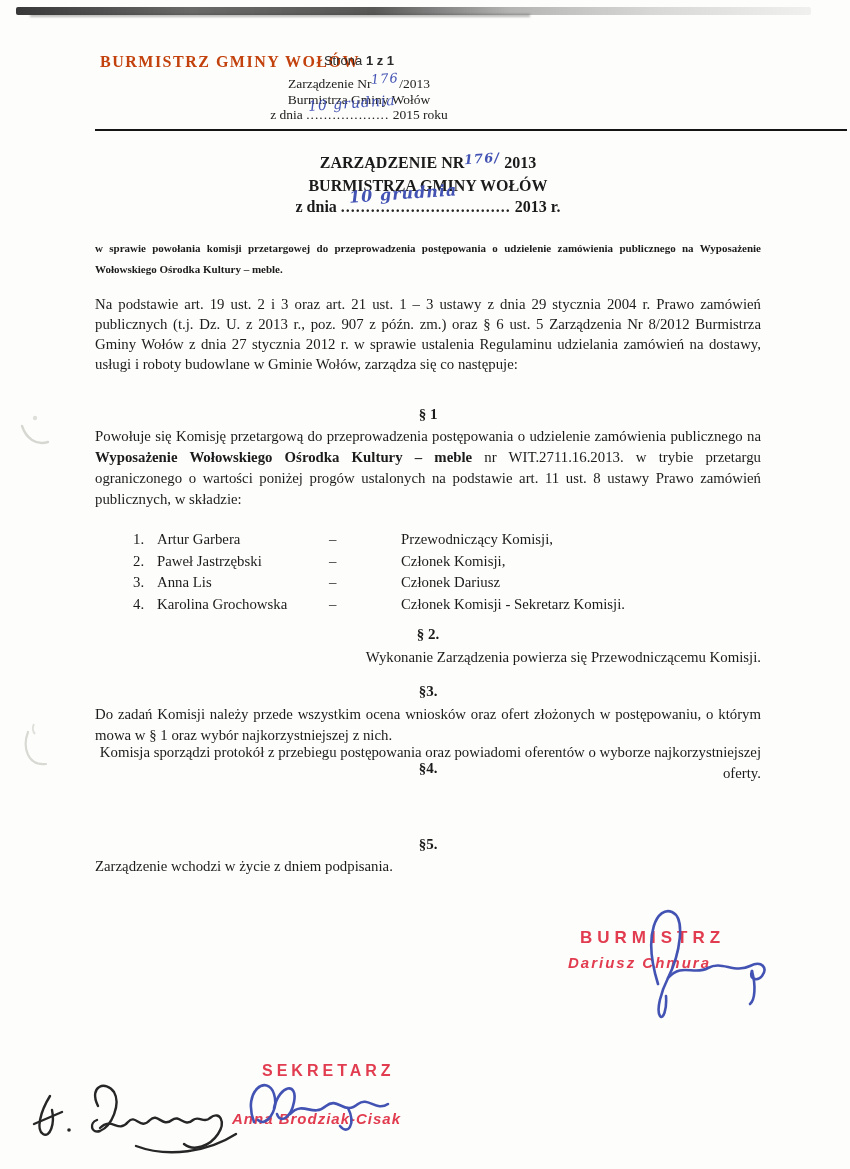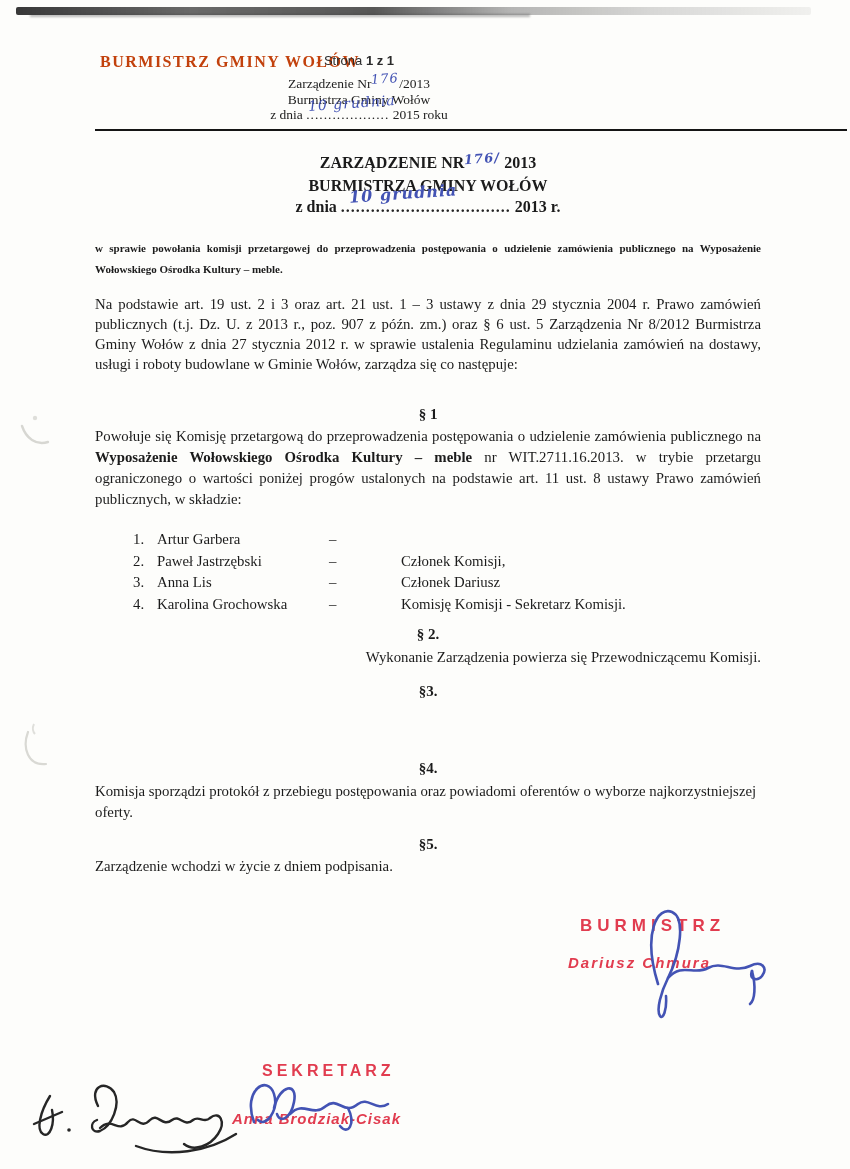--- a/index.html
+++ b/index.html
@@ -36,31 +36,31 @@
   
   .col{position:absolute;left:95px;width:666px;}
   .title-block{top:152px;text-align:center;font-weight:bold;font-size:16px;line-height:21.5px;}
   .subject{top:238px;font-weight:bold;font-size:11px;line-height:21px;text-align:justify;}
   .legal{top:294px;font-size:14.8px;line-height:20px;text-align:justify;}
   .sec-head{text-align:center;font-weight:bold;font-size:15px;}
   .sec-body{font-size:14.8px;line-height:21px;text-align:justify;}
   .s1-head{top:406px;} .s1-body{top:426px;}
   .s2-head{top:626px;} .s2-body{top:647px;text-align:right;}
   .s3-head{top:683px;} .s3-body{top:704px;}
-  .s4-head{top:760px;} .s4-body{top:781px;text-align:left;}
+  .s4-head{top:760px;} .s4-body{top:742px;text-align:right;}
   .s5-head{top:836px;} .s5-body{top:856px;font-weight:normal;text-align:left;}
 
   .committee{position:absolute;left:95px;top:529px;width:640px;font-size:14.8px;}
   .c-row{display:grid;grid-template-columns:24px 172px 72px 1fr;line-height:21.5px;padding-left:38px;}
   .c-dash{text-align:left;}
 
   
   .mayor{position:absolute;left:568px;top:908px;width:230px;height:120px;}
   .stamp-red{font-family:"Liberation Sans",sans-serif;font-weight:bold;color:#e13c4f;}
-  .mayor .stamp-red{position:absolute;top:8px;left:12px;font-size:17px;letter-spacing:5px;filter:blur(.3px);}
+  .mayor .stamp-red{position:absolute;top:20px;left:12px;font-size:17px;letter-spacing:5px;filter:blur(.3px);}
   .mayor .name-red{position:absolute;top:46px;left:0px;font-family:"Liberation Sans",sans-serif;
     font-style:italic;font-weight:bold;font-size:15px;letter-spacing:2px;color:#e13c4f;filter:blur(.3px);}
   .mayor svg{position:absolute;top:-16px;left:38px;}
 
   .secretary{position:absolute;left:230px;top:1058px;width:230px;height:100px;}
   .secretary .stamp-red{position:absolute;top:4px;left:32px;font-size:16px;letter-spacing:4px;filter:blur(.3px);}
   .secretary .name-red{position:absolute;top:52px;left:2px;font-family:"Liberation Sans",sans-serif;
     font-style:italic;font-weight:bold;font-size:15px;letter-spacing:1px;color:#e13c4f;filter:blur(.3px);}
   .secretary svg{position:absolute;top:8px;left:0px;}
 
@@ -130,45 +130,47 @@
   <div class="col sec-head s1-head">§ 1</div>
   <div class="col sec-body s1-body">
     <span>Powołuje się Komisję przetargową do przeprowadzenia postępowania o udzielenie zamówienia publicznego na </span><b>Wyposażenie Wołowskiego Ośrodka Kultury – meble</b><span> nr WIT.2711.16.2013. w trybie przetargu ograniczonego o wartości poniżej progów ustalonych na podstawie art. 11 ust. 8 ustawy Prawo zamówień publicznych, w składzie:</span>
   </div>
 
   <div class="committee">
     <div class="c-row">
       <span>1.</span>
       <span>Artur Garbera</span>
       <span class="c-dash">–</span>
+      <span>Przewodniczący Komisji,</span>
     </div>
     <div class="c-row">
       <span>2.</span>
       <span>Paweł Jastrzębski</span>
       <span class="c-dash">–</span>
       <span>Członek Komisji,</span>
     </div>
     <div class="c-row">
       <span>3.</span>
       <span>Anna Lis</span>
       <span class="c-dash">–</span>
       <span>Członek Dariusz</span>
     </div>
     <div class="c-row">
       <span>4.</span>
       <span>Karolina Grochowska</span>
       <span class="c-dash">–</span>
-      <span>Komisję Komisji - Sekretarz Komisji.</span>
+      <span>Członek Komisji - Sekretarz Komisji.</span>
     </div>
   </div>
 
   <div class="col sec-head s2-head">§ 2.</div>
   <div class="col sec-body s2-body">Wykonanie Zarządzenia powierza się Przewodniczącemu Komisji.</div>
 
   <div class="col sec-head s3-head">§3.</div>
+  <div class="col sec-body s3-body">Do zadań Komisji należy przede wszystkim ocena wniosków oraz ofert złożonych w postępowaniu, o którym mowa w § 1 oraz wybór najkorzystniejszej z nich.</div>
 
   <div class="col sec-head s4-head">§4.</div>
   <div class="col sec-body s4-body">Komisja sporządzi protokół z przebiegu postępowania oraz powiadomi oferentów o wyborze najkorzystniejszej oferty.</div>
 
   <div class="col sec-head s5-head">§5.</div>
   <div class="col sec-body s5-body">Zarządzenie wchodzi w życie z dniem podpisania.</div>
 
   <div class="mayor">
     <div class="stamp-red">BURMISTRZ</div>
     <div class="name-red">Dariusz Chmura</div>

